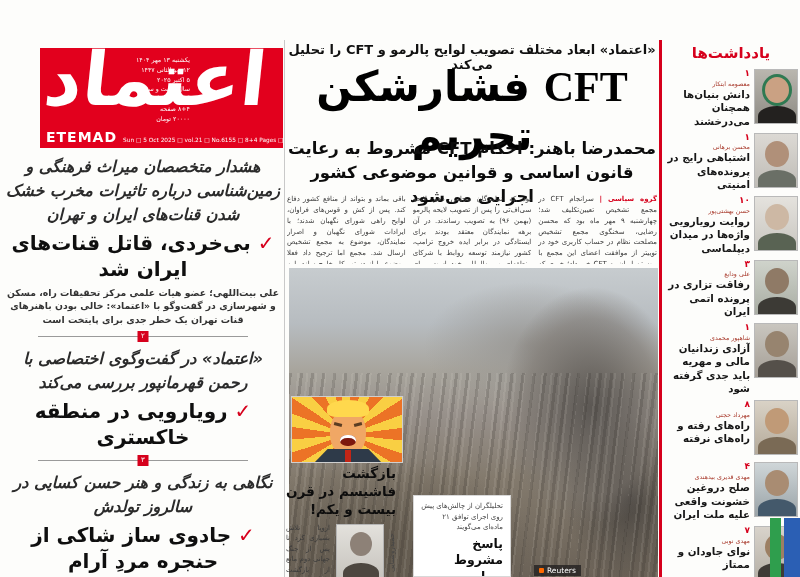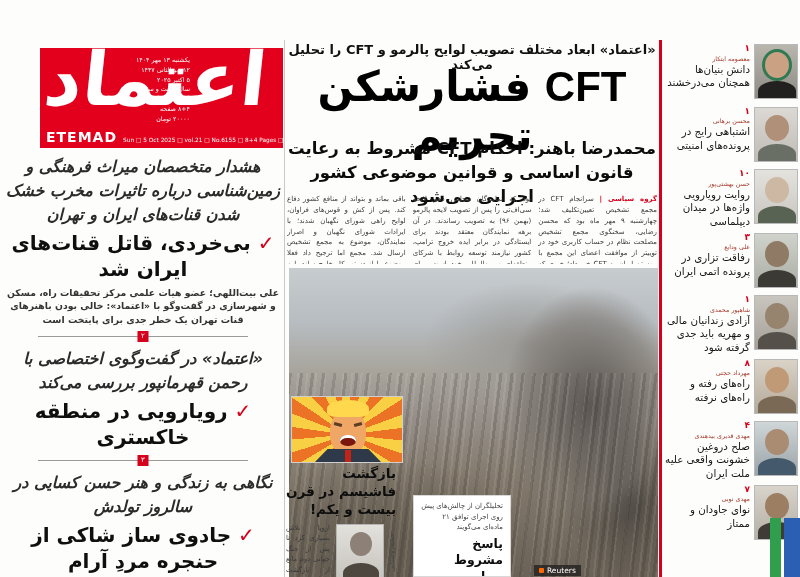--- a/index.html
+++ b/index.html
@@ -33,21 +33,21 @@
   .divider::before { content:""; position:absolute; left:0; right:0; top:5px; border-top:1px solid #9a9a9a; }
   .divider .dnum { position:absolute; left:50%; transform:translateX(-50%); top:0;
                    width:11px; height:11px; background:#d6001c; color:#fff;
                    font-size:7px; line-height:11px; text-align:center; }
 
   
   .ckicker { position:absolute; left:287px; top:42px; width:370px; text-align:center;
              font-size:13px; font-weight:bold; color:#111; }
   .mainhl { position:absolute; left:287px; top:62px; width:370px; text-align:center;
             font-weight:bold; color:#000; font-size:42px; letter-spacing:-1px; }
-  .mainhl .lat { font-family:Liberation Sans, sans-serif; letter-spacing:0; }
+  .mainhl .lat { font-family:Liberation Serif, serif; letter-spacing:0; }
   .subhl { position:absolute; left:287px; top:137px; width:370px; text-align:center;
            font-size:16.5px; font-weight:bold; line-height:1.45; color:#0c0c0c; }
   .bodycols { position:absolute; left:287px; top:194px; width:370px; height:70px;
               display:flex; gap:7px; overflow:hidden; }
   .bcol { flex:1; font-size:7px; line-height:1.55; text-align:justify; color:#3a3a3a; overflow:hidden; }
   .red { color:#d6001c; font-weight:bold; }
 
   .photo { position:absolute; left:289px; top:268px; width:369px; height:309px;
     background:
       radial-gradient(120px 160px at 82% 45%, rgba(88,84,80,.95), rgba(120,114,108,.55) 55%, rgba(120,114,108,0) 75%),
@@ -114,21 +114,21 @@
   .pp.v2::before { background:#b09079; } .pp.v2::after { background:#6a6f66; }
   .pp.v3 { background:linear-gradient(180deg,#e4e2dd,#c9c6c0); } .pp.v3::before { background:#cdb8a4; } .pp.v3::after { background:#596353; }
   .pp.v4 { background:linear-gradient(180deg,#cfd3cb,#a9ada3); } .pp.v4::before { background:#8f7a66; } .pp.v4::after { background:#3c3a35; }
   .pp.v5 { background:linear-gradient(180deg,#c9c6bf,#a59f96); } .pp.v5::before { background:#97846f; } .pp.v5::after { background:#55504a; }
   .pp.v6 { background:linear-gradient(180deg,#d9d2c6,#b4aa9a); } .pp.v6::before { background:#c09a77; } .pp.v6::after { background:#7a6a55; }
   .pp.v7 { background:linear-gradient(180deg,#cfd6d8,#9aa3a7); } .pp.v7::before { background:#a98c72; } .pp.v7::after { background:#44596b; }
   .pp.v8 { background:linear-gradient(180deg,#d8d3cb,#b5afa5); } .pp.v8::before { background:#9c7f63; } .pp.v8::after { background:#3f3b36; }
   .sbtext { flex:1; text-align:right; overflow:hidden; }
   .sbnum { color:#d6001c; font-weight:bold; font-size:9px; line-height:1.1; }
   .sbauthor { color:#a8392b; font-size:6.3px; margin:1px 0 1px; }
-  .sbttl { font-size:10.3px; font-weight:normal; color:#161616; line-height:1.3; }
+  .sbttl { font-size:10.3px; font-weight:bold; color:#161616; line-height:1.3; }
 
   .bar-green { position:absolute; left:770px; top:518px; width:11px; height:59px; background:#2f9e4d; }
   .bar-blue  { position:absolute; left:784px; top:518px; width:16px; height:59px; background:#2b5fb4; }
 </style>
 </head>
 <body>
 
 <div class="page">
 
   <div class="vrule-gray"></div>
@@ -216,20 +216,21 @@
 
   </div>
 
   <div class="hamas">
     <div class="hk">تحلیلگران از چالش‌های پیش روی اجرای توافق ۲۱ ماده‌ای می‌گویند</div>
     <div class="hh">پاسخ مشروط حماس به طرح ترامپ</div>
 
   </div>
 
   <div class="sidebar">
+    <div class="sbtitle">یادداشت‌ها</div>
 
     <div class="sbitem">
       <div class="pp v1"></div>
       <div class="sbtext">
           <div class="sbnum">۱</div>
           <div class="sbauthor">معصومه ابتکار</div>
           <div class="sbttl">دانش بنیان‌ها همچنان می‌درخشند</div>
         </div>
     </div>
 

